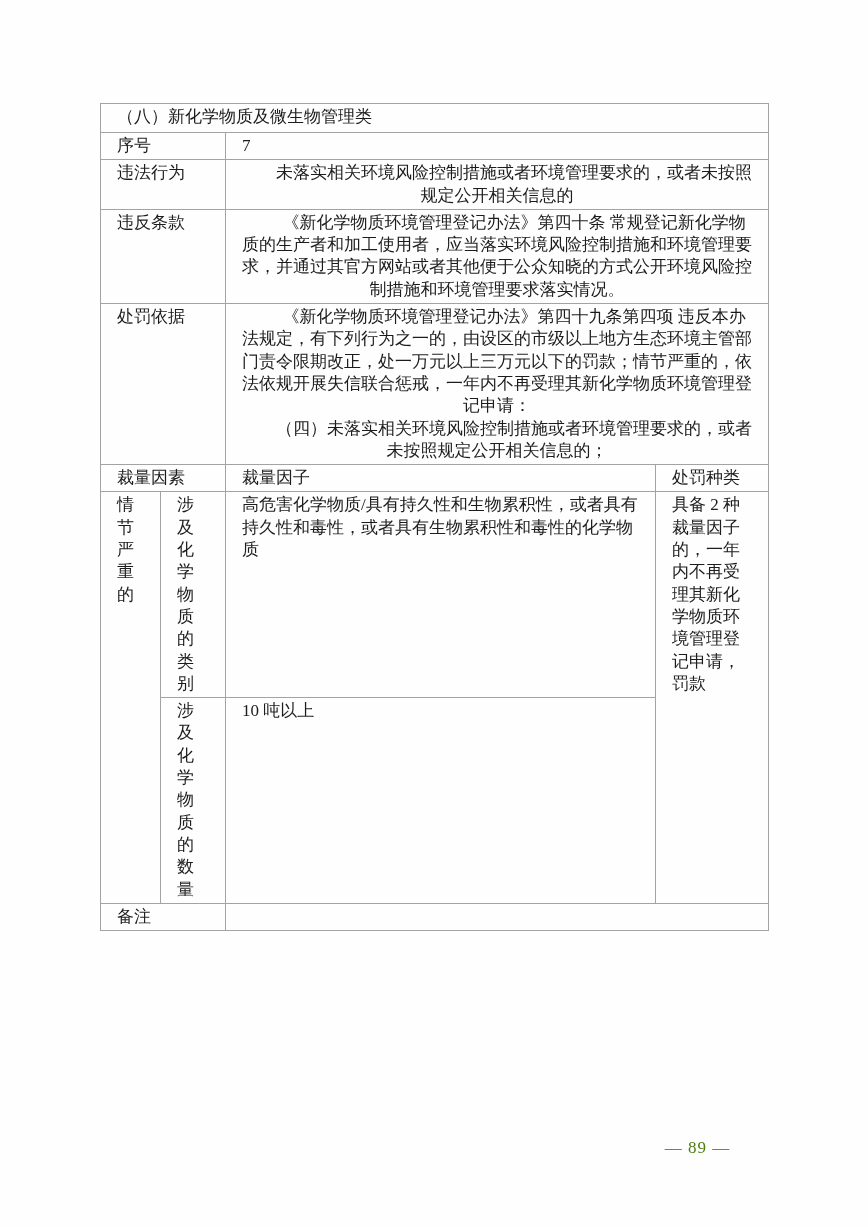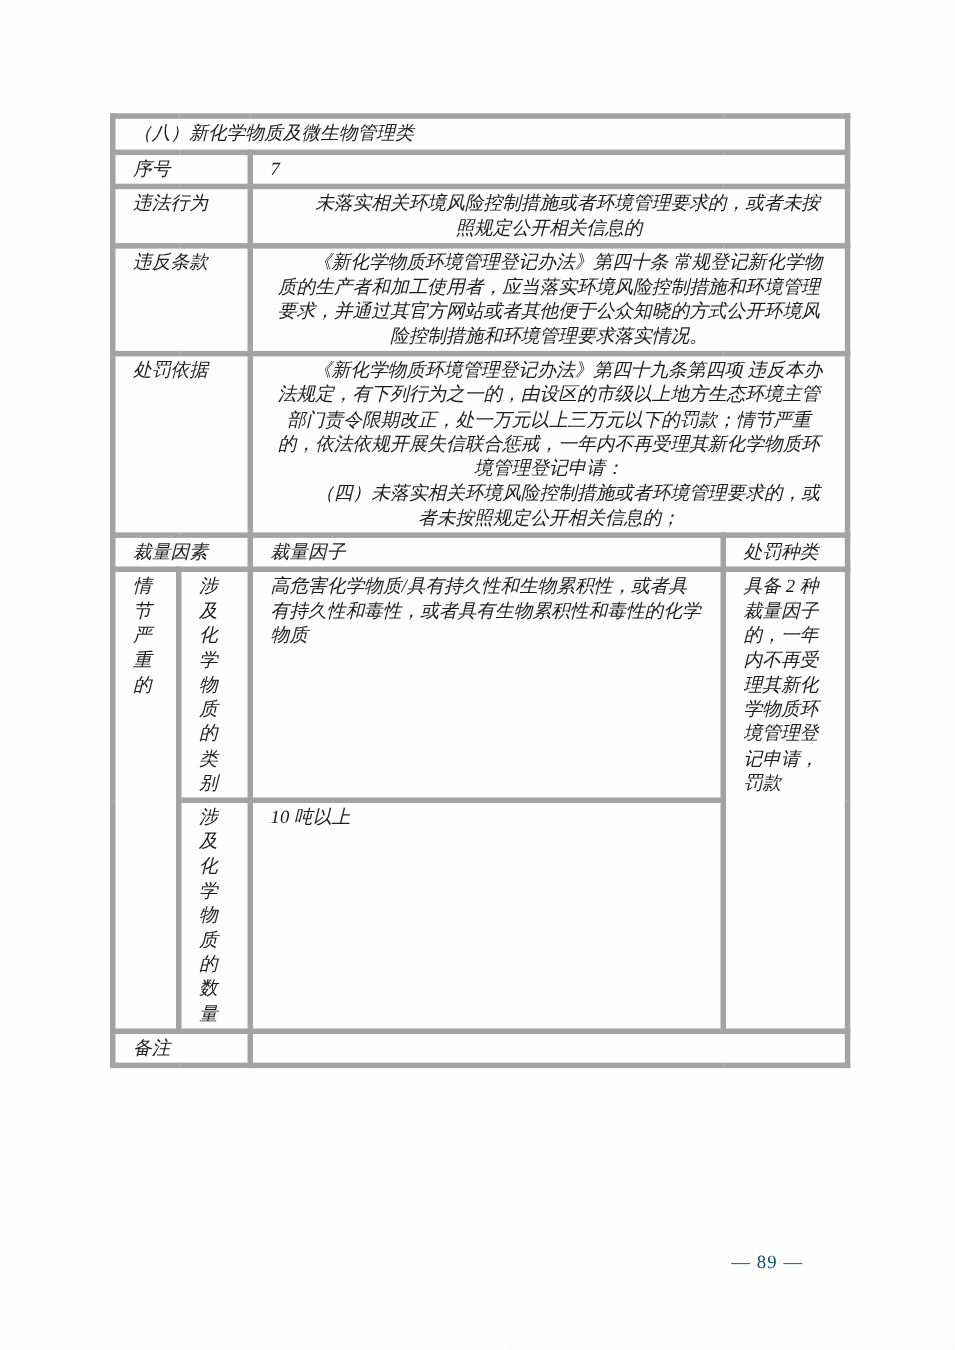--- a/index.html
+++ b/index.html
@@ -18,46 +18,45 @@
     position: absolute;
     left: 100px;
     top: 103px;
     width: 668px;
     border-collapse: collapse;
     table-layout: fixed;
     font-size: 17px;
     line-height: 22.3px;
   }
   table.doc-table td {
-    border: 5px solid #a3a3a3;
+    border: 1px solid #a3a3a3;
     vertical-align: top;
     padding: 2px 16px;
     word-break: break-all;
-    font-style: italic;
   }
   .row-title td { height: 24px; }
   .row-serial td { height: 22px; }
   .row-act td { height: 43px; margin-left: 22px; }
   .row-clause td { height: 85px; border-radius: 20px; }
   .row-basis td { height: 155px; margin-left: 26px; }
   .row-factorhdr td { height: 22px; margin-left: 44px; }
   .row-sub1 td { height: 110px; }
   .row-sub2 td { height: 109px; }
   .row-remark td { height: 21px; }
   .indent { text-indent: 2em; text-align: center; }
   .vlabel { max-width: 36px; }
   .page-number {
     position: absolute;
     left: 640px;
     top: 1138px;
     width: 115px;
     text-align: center;
     font-size: 17px;
     letter-spacing: 1px;
-    color: #0c4a6e;
+    color: #4d7c0f;
   }
 </style>
 </head>
 <body>
 
 <div class="page">
 
   <table class="doc-table">
     <colgroup>
       <col style="width:60px">

